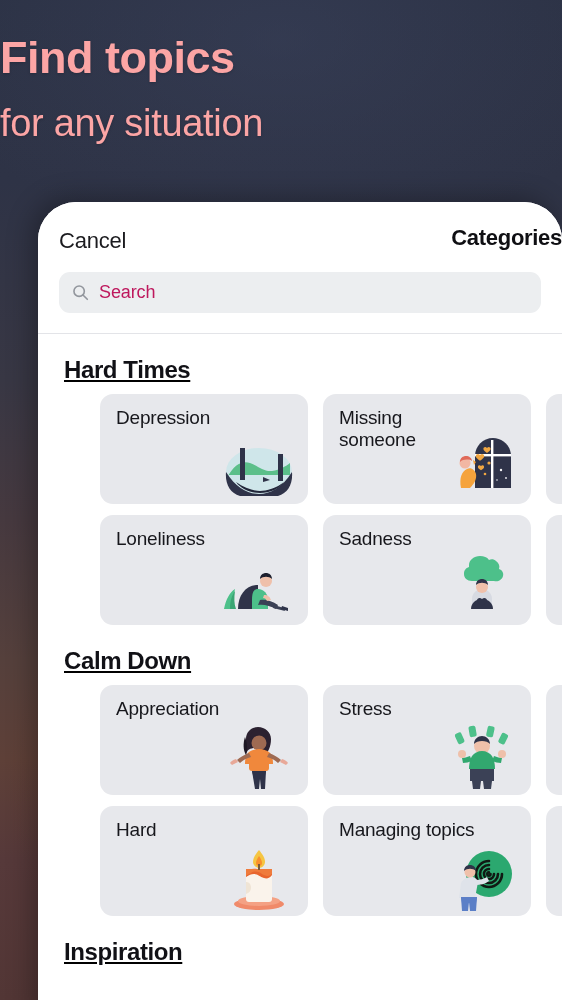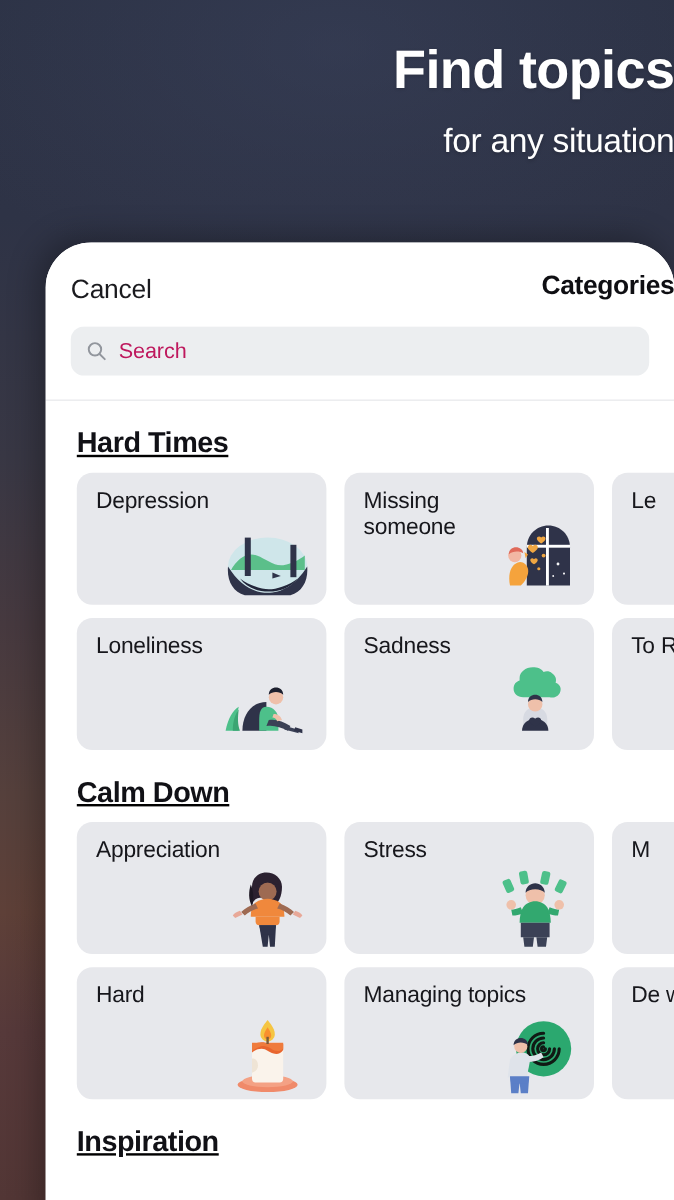--- a/index.html
+++ b/index.html
@@ -40,35 +40,35 @@
       radial-gradient(ellipse 70% 40% at 50% 78%, rgba(140,70,45,0.28), rgba(0,0,0,0) 70%),
       radial-gradient(ellipse 90% 30% at 50% 4%, rgba(60,68,95,0.45), rgba(0,0,0,0) 70%);
   }
 
   
   #headline {
     position: absolute;
     top: 34px;
     left: 0;
     right: 0;
-    text-align: right;
+    text-align: left;
     z-index: 3;
-    color: #ffffff;
+    color: #fca5a5;
     text-shadow: 0 1px 3px rgba(0,0,0,0.18);
   }
   #headline .line1 {
     display: block;
     font-size: 45px;
     font-weight: bold;
     letter-spacing: -0.5px;
     line-height: 1.08;
   }
   #headline .line2 {
     display: block;
-    font-size: 28px;
+    font-size: 38px;
     font-weight: normal;
     letter-spacing: -0.3px;
     line-height: 1.18;
     margin-top: 18px;
   }
 
   
   #phone {
     position: absolute;
     left: 38px;
@@ -156,20 +156,21 @@
     color: #111116;
     letter-spacing: -0.4px;
     padding: 0 0 10px 26px;
   }
   .card-grid {
     display: grid;
     grid-template-columns: repeat(3, 208px);
     grid-auto-rows: 110px;
     gap: 11px 15px;
     padding-left: 26px;
+    margin-left: 36px;
   }
   .card {
     position: relative;
     background: #e7e8ec;
     border-radius: 13px;
     overflow: hidden;
     cursor: pointer;
   }
   .card-label {
     position: absolute;

